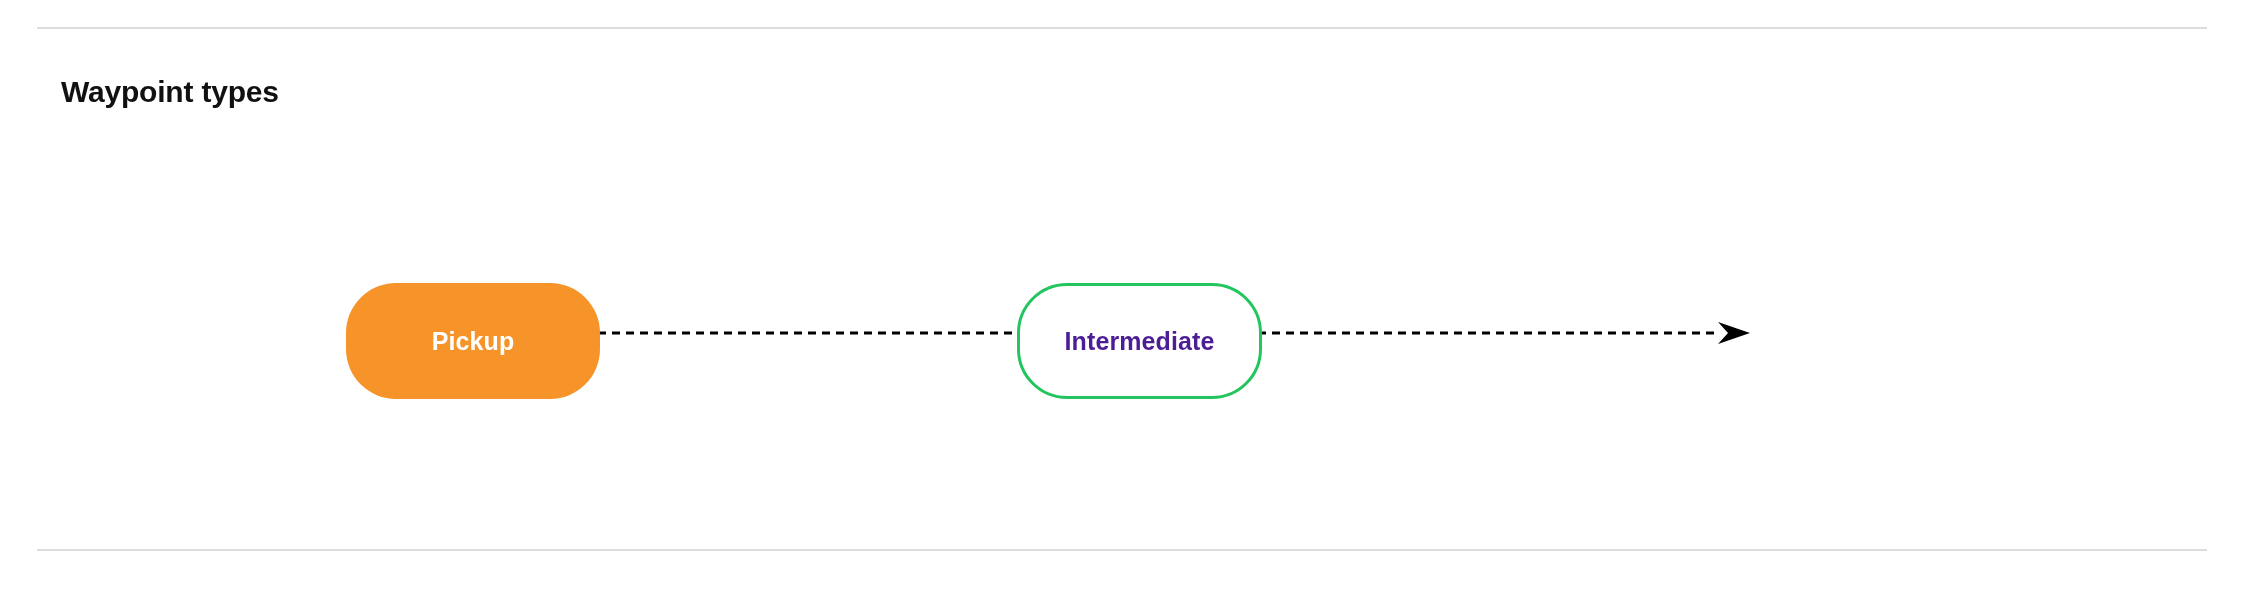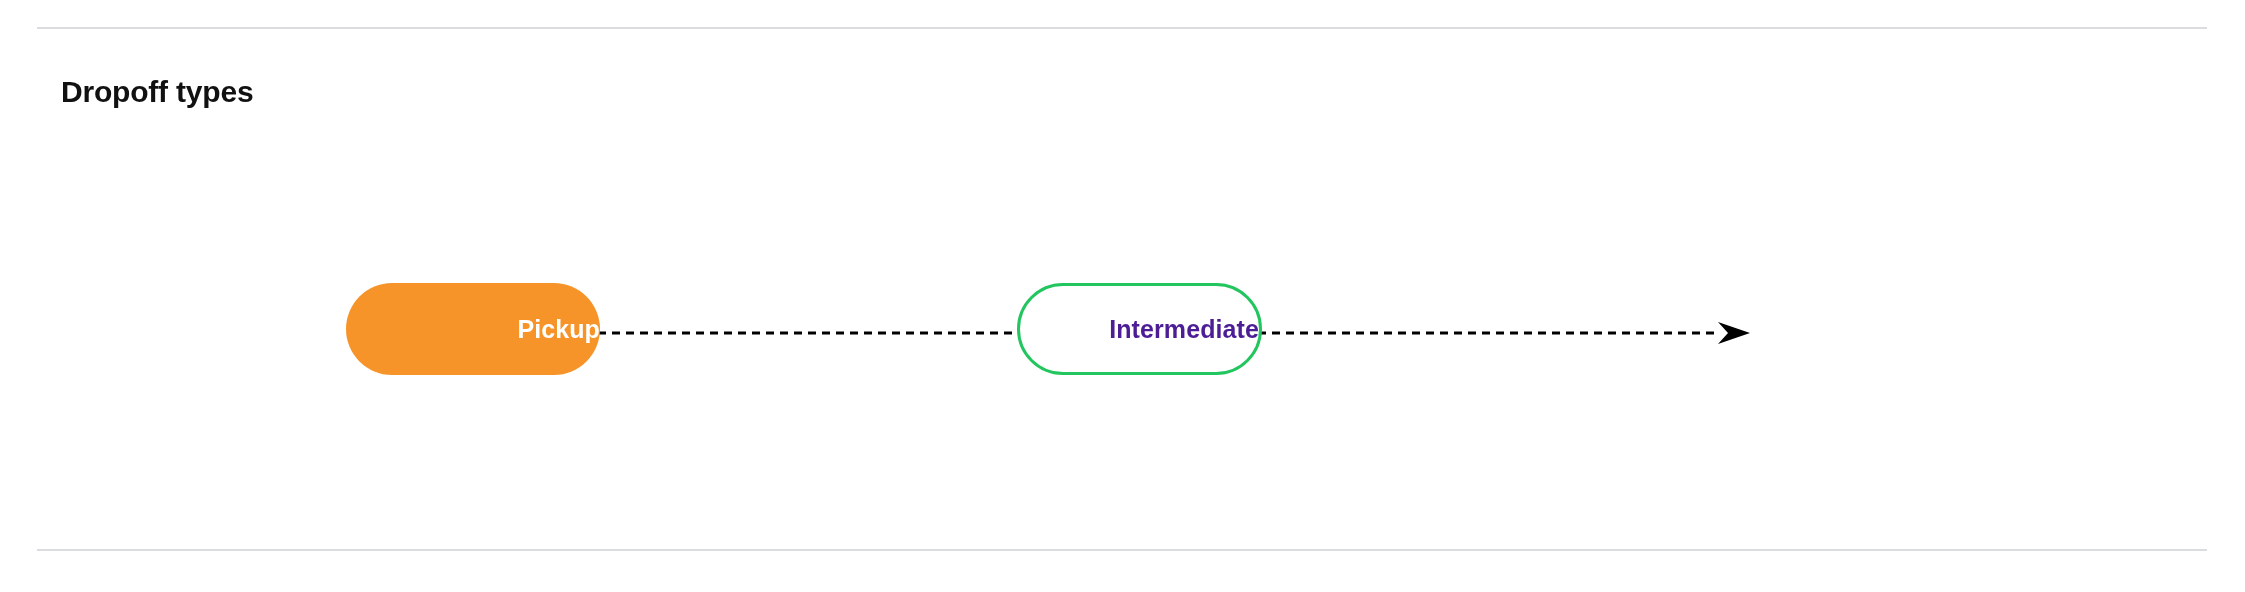--- a/index.html
+++ b/index.html
@@ -64,26 +64,26 @@
     font-weight: bold;
     color: #5f6368;
     letter-spacing: 0.1px;
     white-space: nowrap;
   }
 
   
   .node {
     position: absolute;
     top: 283px;
-    height: 92px;
+    height: 116px;
     border-radius: 50px;
     box-sizing: border-box;
     display: flex;
     align-items: center;
-    justify-content: flex-end;
+    justify-content: center;
     font-size: 25px;
     font-weight: bold;
     white-space: nowrap;
     letter-spacing: 0.1px;
   }
 
   .node.terminal {
     background: #f6942a;
     color: #ffffff;
     border: none;
@@ -109,21 +109,21 @@
   #edge-1 { left: 598px;  width: 424px; }
   #edge-2 { left: 1258px; width: 492px; }
 </style>
 </head>
 <body>
 
 <div class="page">
 
   <div class="rule top"></div>
 
-  <div class="section-title">Dropoff types</div>
+  <div class="section-title">Waypoint types</div>
 
   <div class="diagram">
 
 
     <div class="edge" id="edge-1">
       <svg width="424" height="30" viewBox="0 0 424 30" xmlns="http://www.w3.org/2000/svg">
         <line x1="0" y1="15" x2="424" y2="15" stroke="#000000" stroke-width="3" stroke-dasharray="8 6" stroke-linecap="butt"></line>
       </svg>
     </div>
 

